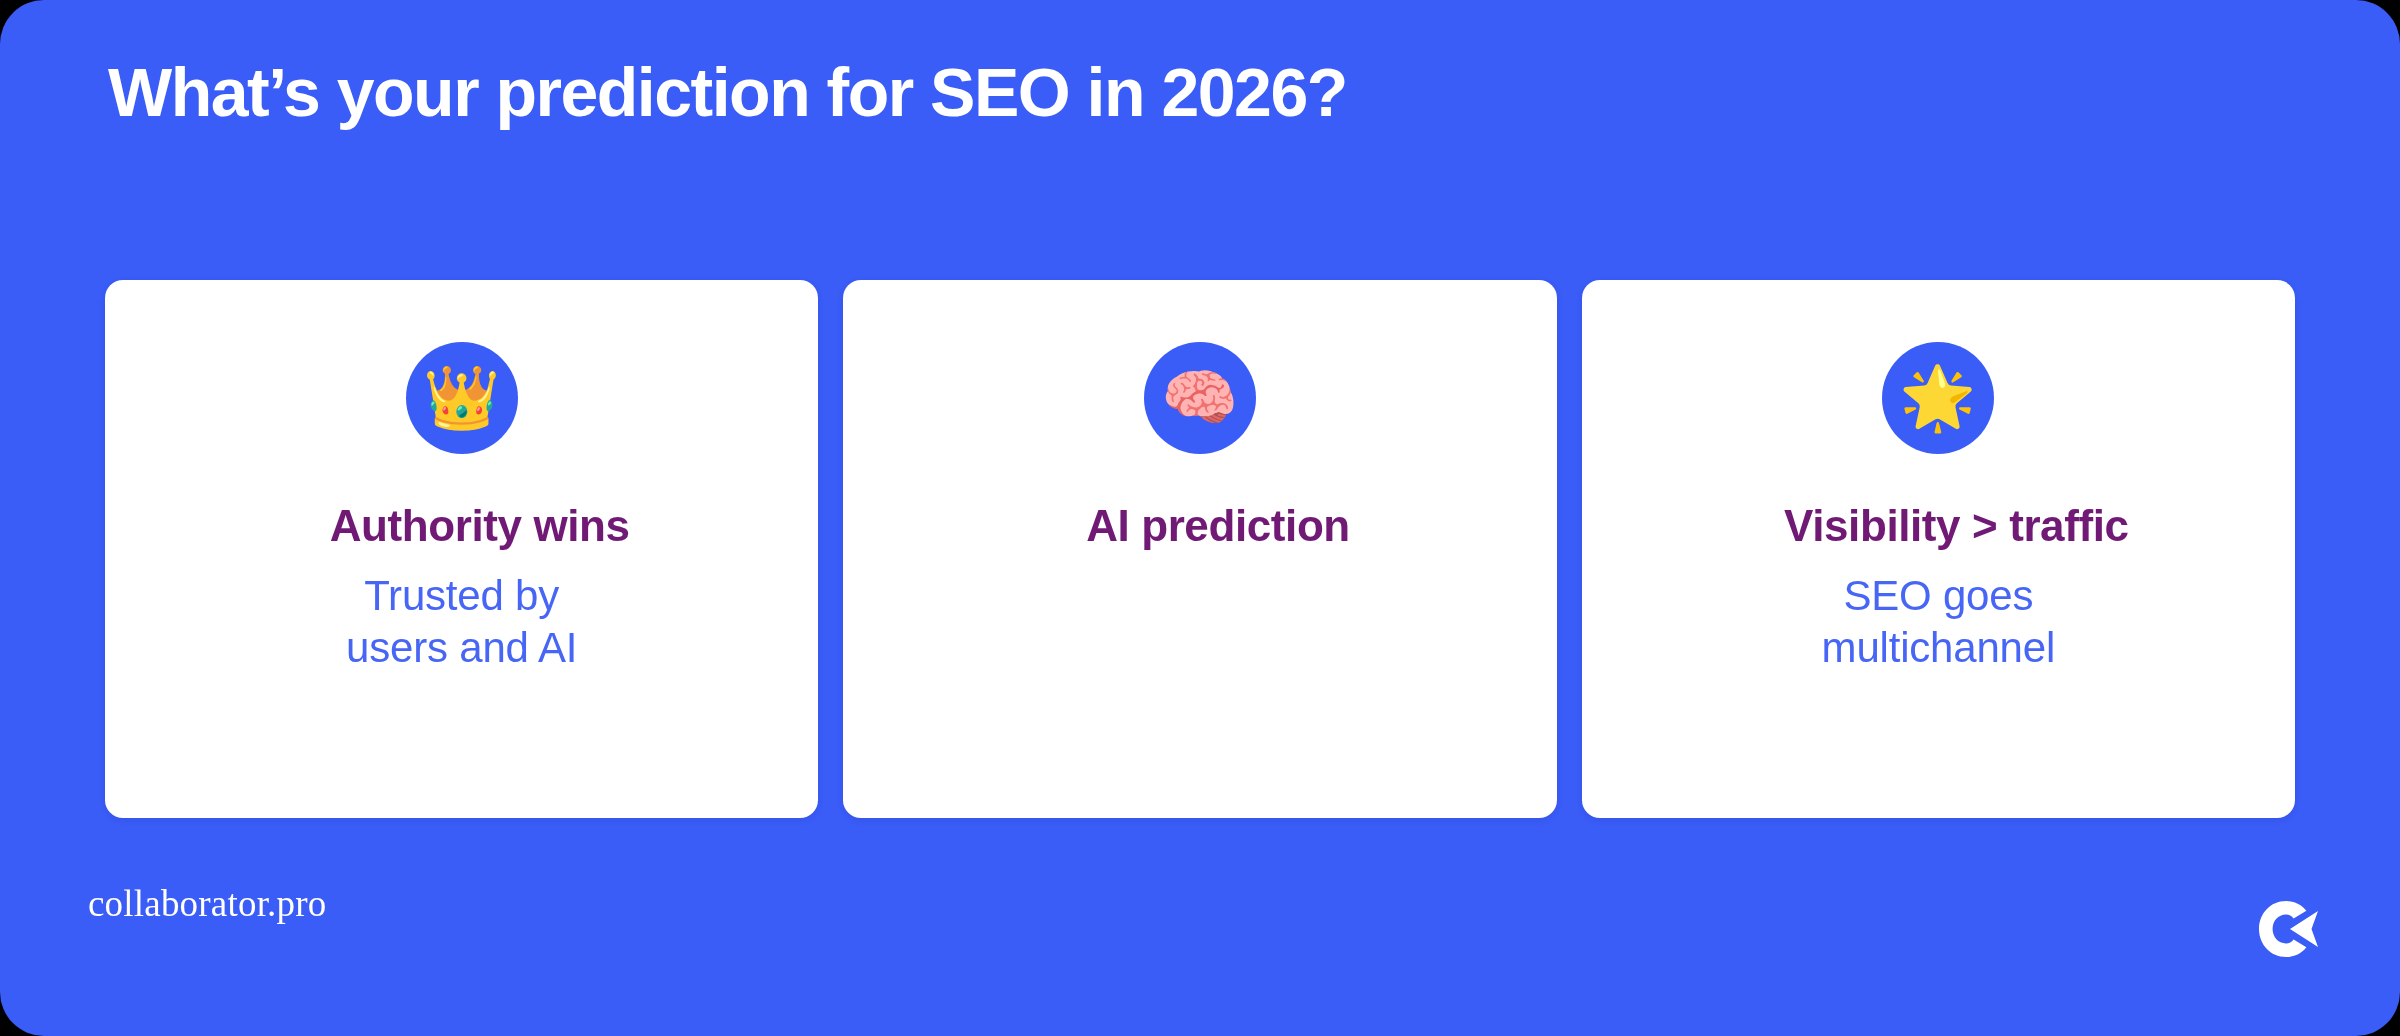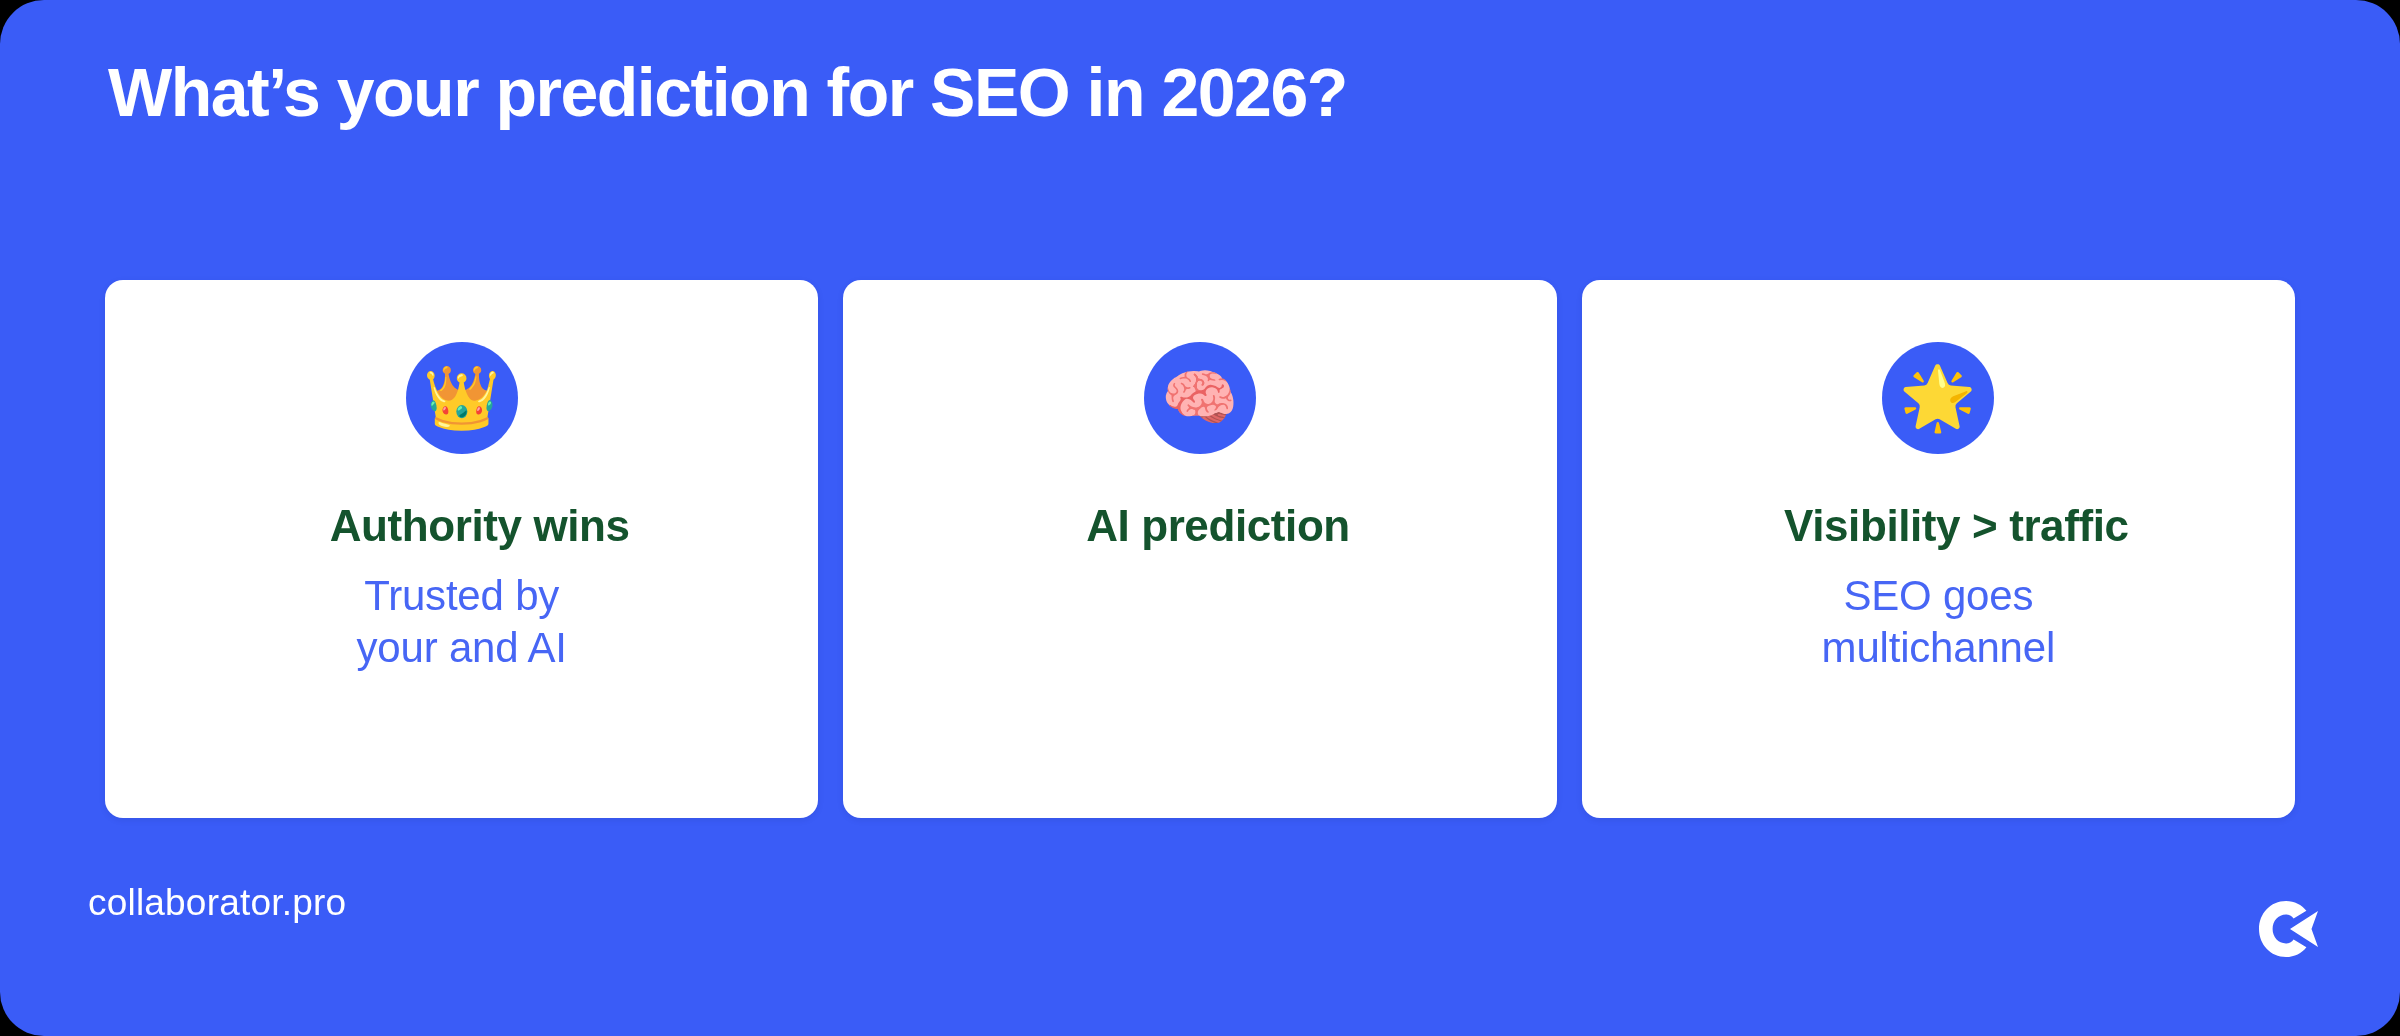--- a/index.html
+++ b/index.html
@@ -71,21 +71,21 @@
     flex: 0 0 auto;
   }
   .icon-glyph {
     font-size: 62px;
     line-height: 1;
     display: block;
   }
 
   .card-heading {
     margin-top: 48px;
-    color: #14532d;
+    color: #701a75;
     font-size: 44px;
     font-weight: 700;
     letter-spacing: -0.4px;
     text-align: center;
     line-height: 1.1;
     margin-left: 36px;
   }
 
   .card-body {
     margin-top: 20px;
@@ -99,20 +99,21 @@
   }
 
   .footer-brand {
     position: absolute;
     left: 88px;
     top: 882px;
     color: #FFFFFF;
     font-size: 37px;
     font-weight: 400;
     letter-spacing: 0.2px;
+    font-family: Liberation Serif, serif;
   }
 
   .footer-logo {
     position: absolute;
     right: 78px;
     top: 898px;
     width: 68px;
     height: 62px;
   }
   .footer-logo svg { display: block; width: 100%; height: 100%; }
@@ -125,21 +126,21 @@
   <div class="poster-title">What’s your prediction for SEO in 2026?</div>
 
   <div class="cards-row">
 
     <div class="card">
       <div class="icon-circle">
         <span class="icon-glyph">👑</span>
       </div>
       <div class="card-heading">Authority wins</div>
       <div class="card-body">Trusted by
-your and AI</div>
+users and AI</div>
     </div>
 
     <div class="card">
       <div class="icon-circle">
         <span class="icon-glyph">🧠</span>
       </div>
       <div class="card-heading">AI prediction</div>
     </div>
 
     <div class="card">

